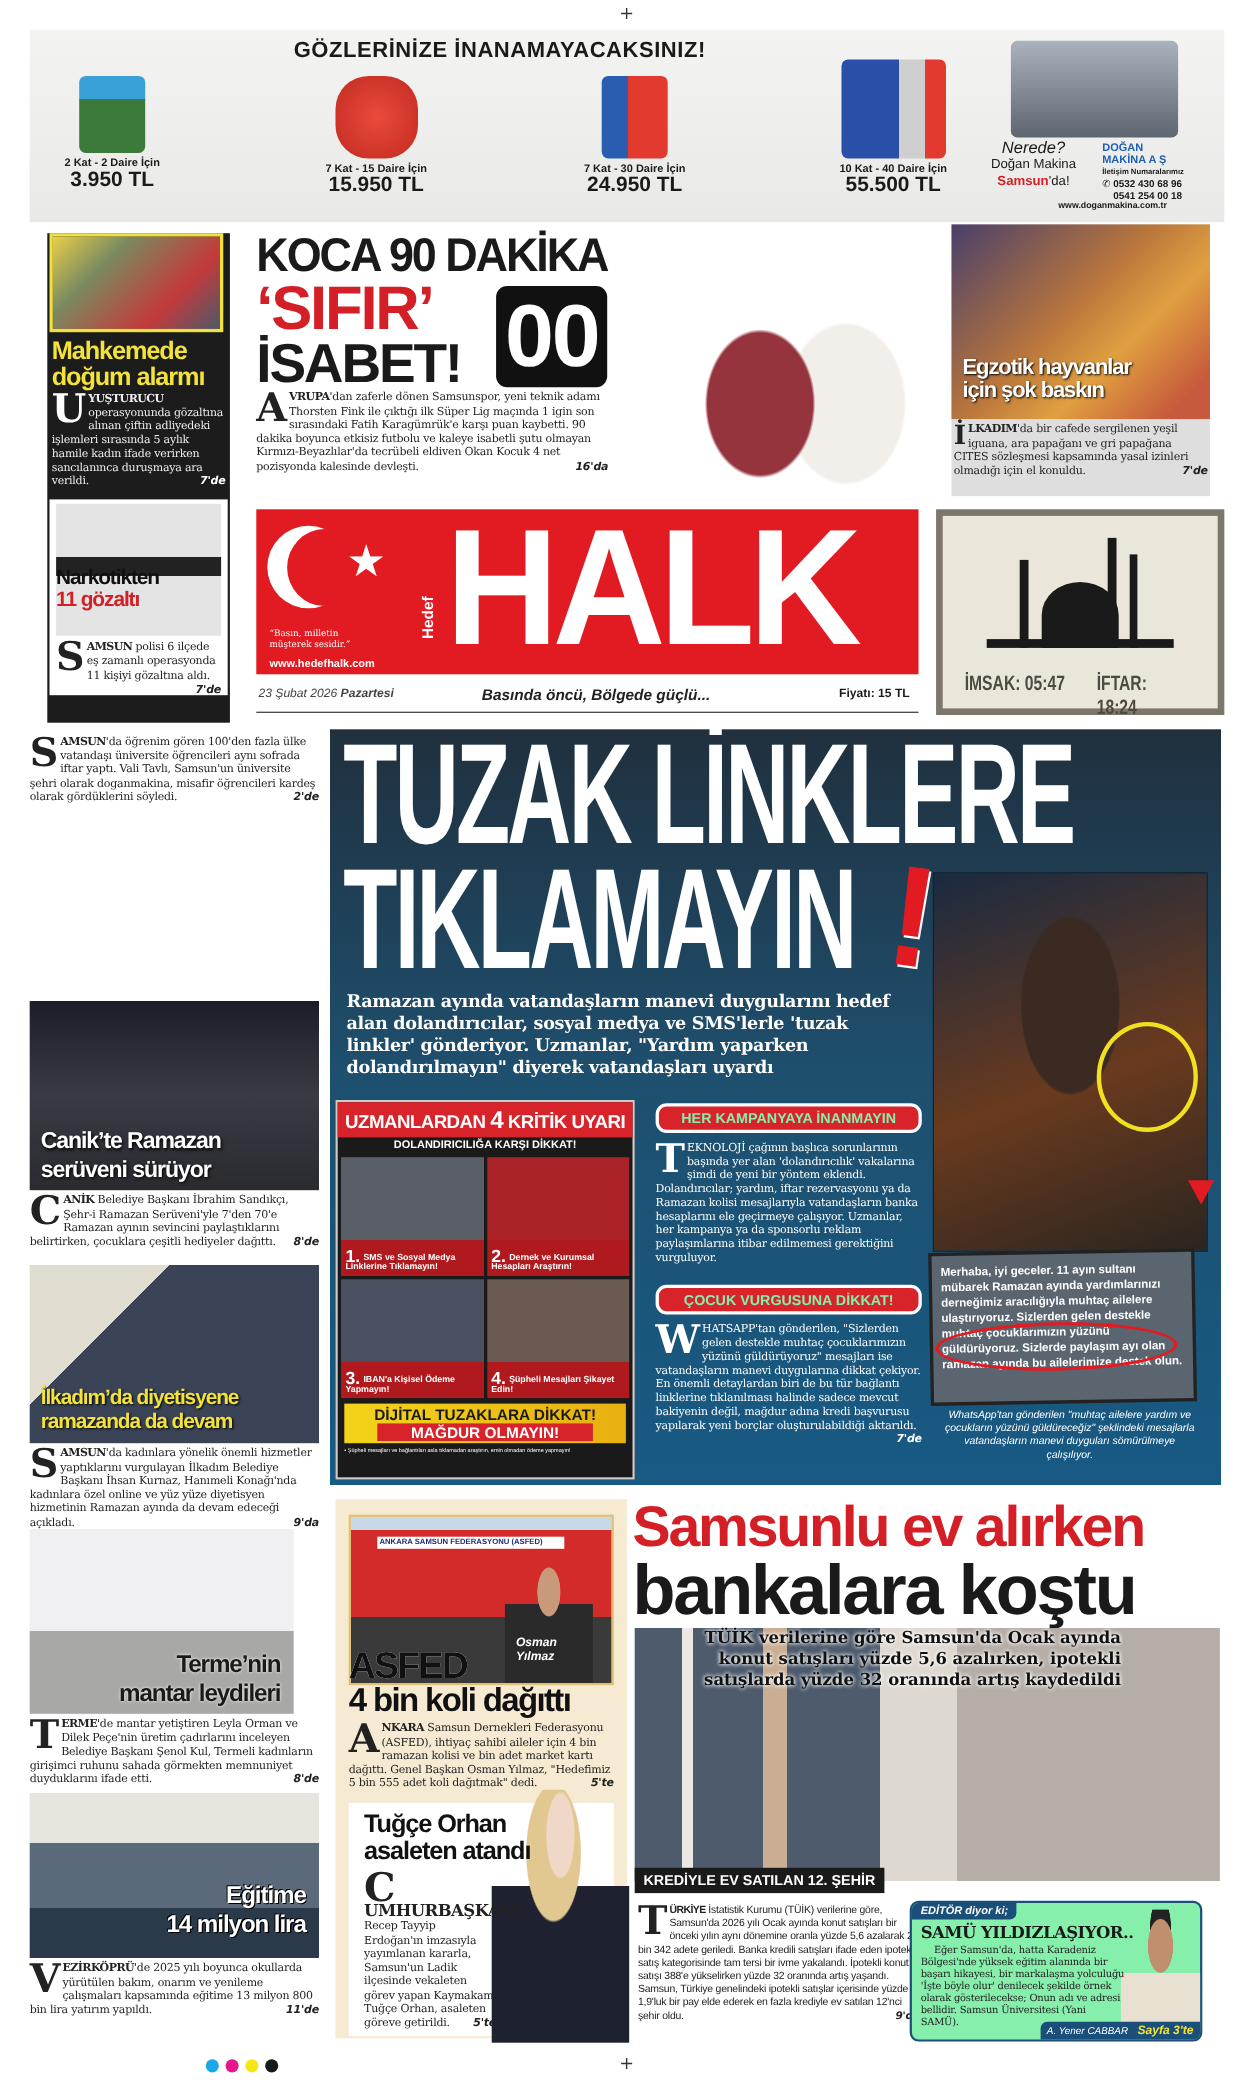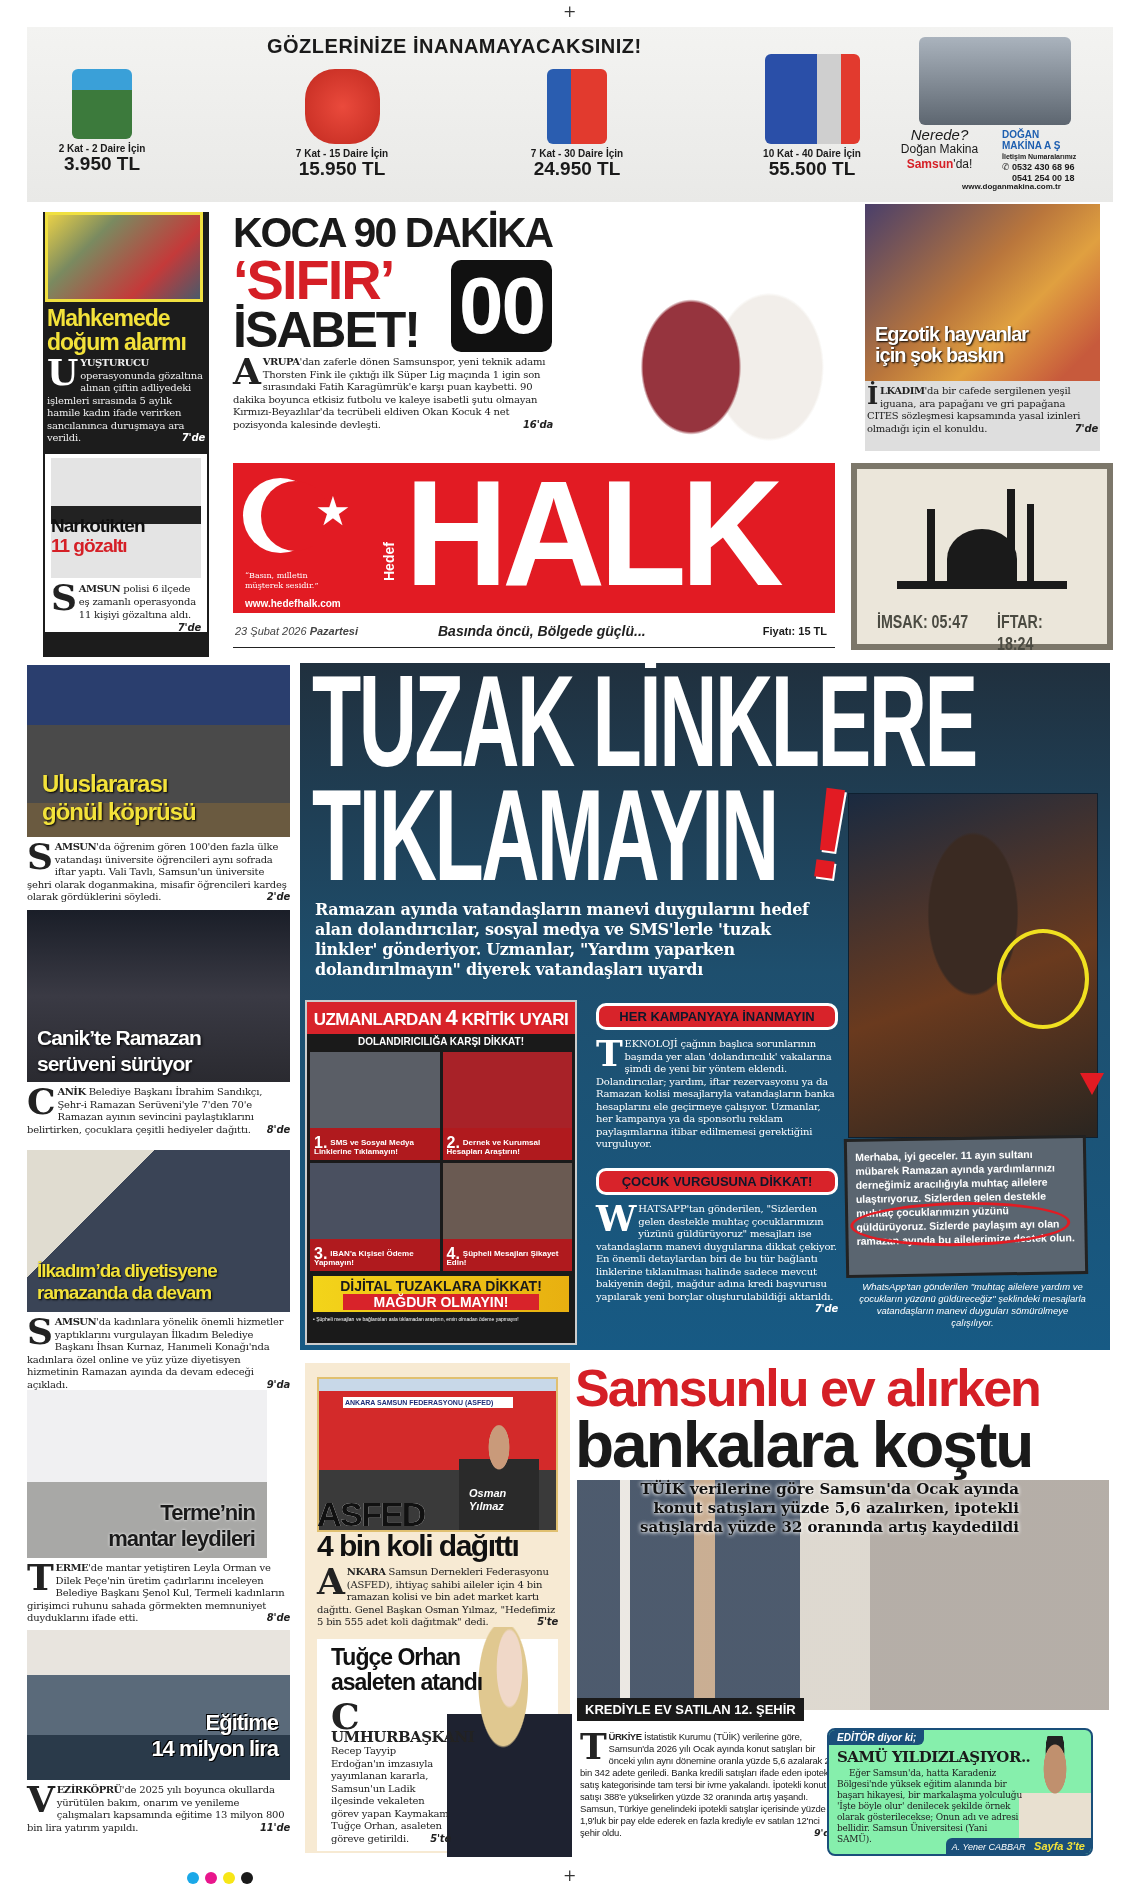--- a/index.html
+++ b/index.html
@@ -25,21 +25,21 @@
 
 #mahk{left:43px;top:212px;width:166px;height:445px;background:#1c1c1c}
 #eg{left:865px;top:204px;width:235px;height:247px;background:#dedede}
 #ramadan{left:851px;top:463px;width:262px;height:187px;background:#ebe6da;border:6px solid #7c776a}
 
 #mast{left:233px;top:463px;width:602px;height:150px;background:#e21b23}
 #mast-halk{left:405px;top:458px;font-size:150px;font-weight:900;color:#fff;letter-spacing:-6px;line-height:150px;font-family:"Liberation Sans",sans-serif;transform:scaleX(0.95);transform-origin:left}
 
 #tuzak{left:300px;top:663px;width:810px;height:687px;background:linear-gradient(180deg,#20303e 0%,#1e4f6e 45%,#175a84 100%)}
 .tuzak-title{color:#fff;font-weight:900;font-family:"Liberation Sans",sans-serif;letter-spacing:-4px;transform:scaleX(0.62);transform-origin:left}
-.redpill{background:#d8232a;color:#0f172a;border:3px solid #fff;border-radius:10px;font-weight:bold;font-size:13px;text-align:center;font-family:"Liberation Sans",sans-serif;padding:3px 0}
+.redpill{background:#d8232a;color:#86efac;border:3px solid #fff;border-radius:10px;font-weight:bold;font-size:13px;text-align:center;font-family:"Liberation Sans",sans-serif;padding:3px 0}
 
 #asfed{left:305px;top:1363px;width:265px;height:490px;background:#f7ead3}
 #samsunlu-h1{left:575px;top:1358px;font-size:52px;font-weight:900;color:#d51f26;letter-spacing:-2px;font-family:"Liberation Sans",sans-serif}
 #samsunlu-h2{left:575px;top:1408px;font-size:64px;font-weight:900;color:#1a1a1a;letter-spacing:-2px;font-family:"Liberation Sans",sans-serif}
 #editor{left:827px;top:1728px;width:266px;height:128px;border:2px solid #1a4f7a;border-radius:8px;background:#86efac}
 </style>
 </head>
 <body>
 
 <div class="abs crop" style="left:563px;top:2px">+</div>
@@ -160,26 +160,20 @@
 <div id="mast-halk" class="abs">HALK</div>
 <div class="abs sans" style="left:233px;top:620px;width:602px;height:28px;border-bottom:1px solid #222">
   <span class="abs" style="left:2px;top:5px;font-size:11px;font-style:italic;color:#444"><span>23 Şubat 2026</span> <b>Pazartesi</b></span>
   <span class="abs" style="left:205px;top:3px;font-size:14px;font-style:italic;font-weight:bold;color:#222">Basında öncü, Bölgede güçlü...</span>
   <span class="abs" style="right:8px;top:5px;font-size:11px;font-weight:bold">Fiyatı: 15 TL</span>
 </div>
 
 <section class="abs" style="left:27px;top:665px;width:263px">
 
   <article style="height:245px">
-    <div class="photo" style="height:172px;position:relative;background:linear-gradient(180deg,#2a3e6e 0 35%,#4a4a4a 35% 80%,#6a5a40 80%)">
-      <div class="abs sans" style="left:15px;top:105px;color:#f3e23a;font-weight:900;font-size:24px;line-height:28px;letter-spacing:-1px;text-shadow:1px 1px 2px #000">
-        <div>Uluslararası</div>
-          <div>gönül köprüsü</div>
-      </div>
-    </div>
     <div class="body-text serif" style="padding:4px 0 0;font-size:10px;line-height:12.5px">
       <span class="dropcap">S</span><span class="lead">AMSUN</span><span>'da öğrenim gören 100'den fazla ülke vatandaşı üniversite öğrencileri aynı sofrada iftar yaptı. Vali Tavlı, Samsun'un üniversite şehri olarak doganmakina, misafir öğrencileri kardeş olarak gördüklerini söyledi.</span>
       <span class="ref">2'de</span>
     </div>
   </article>
 
   <article style="height:240px">
     <div class="photo" style="height:172px;position:relative;background:linear-gradient(180deg,#1a1e28,#3a3a44 50%,#2a2a30)">
       <div class="abs sans" style="left:10px;top:115px;color:#fff;font-weight:900;font-size:21px;line-height:26px;letter-spacing:-1px;text-shadow:1px 1px 3px #000">
         <div>Canik’te Ramazan</div>

